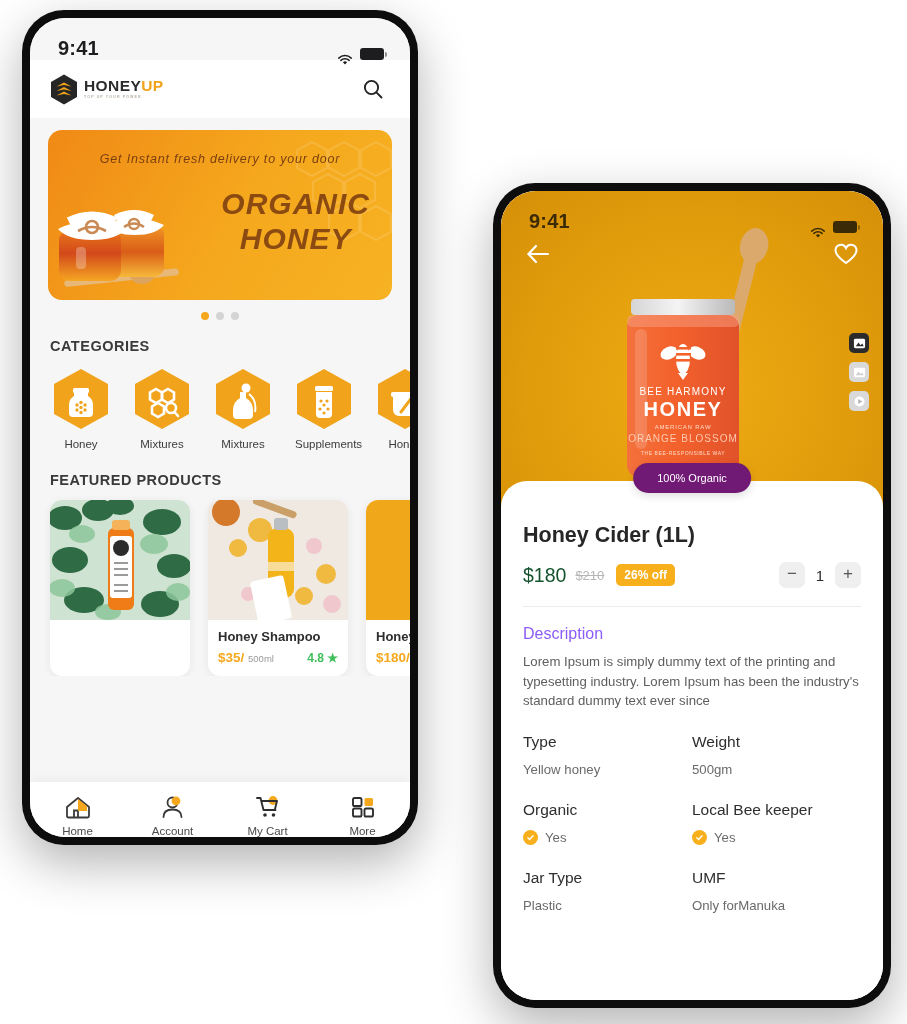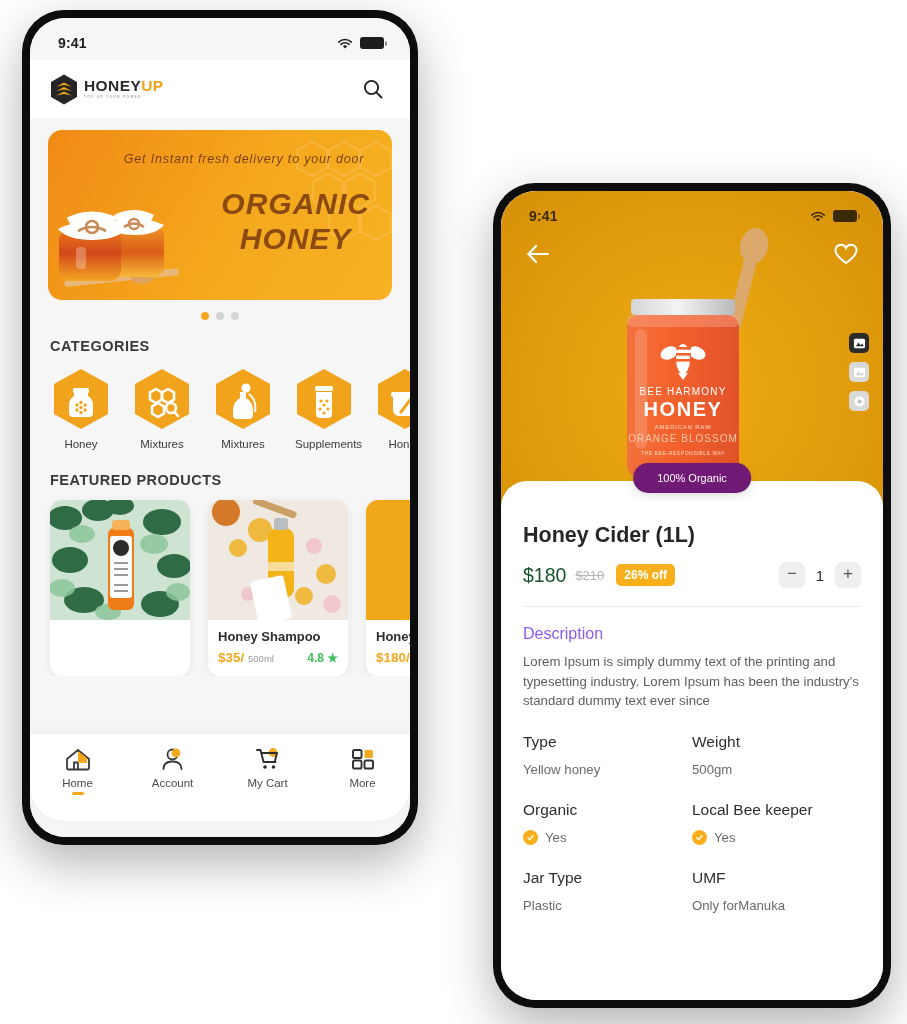--- a/index.html
+++ b/index.html
@@ -24,23 +24,23 @@
     border-radius: 35px;
     overflow: hidden;
     position: relative;
     background: #f7f7f7;
   }
   #phone-home { left: 22px; top: 10px; width: 396px; height: 835px; }
   #phone-detail { left: 493px; top: 183px; width: 398px; height: 825px; }
 
   
   .statusbar {
-    height: 42px; display: flex; align-items: center;
+    height: 42px; display: flex; align-items: flex-end;
     justify-content: space-between; padding: 8px 26px 0 28px;
-    font-size: 14px; font-weight: bold; letter-spacing: .2px;
+    font-size: 20px; font-weight: bold; letter-spacing: .2px;
   }
   .sb-right { display: flex; align-items: center; gap: 7px; }
   .wifi { width: 16px; height: 12px; position: relative; }
   .batt {
     width: 24px; height: 12px; border-radius: 3px; position: relative;
   }
   .batt::after {
     content: ""; position: absolute; right: -3px; top: 3.5px;
     width: 2px; height: 5px; border-radius: 0 2px 2px 0;
     background: currentColor; opacity: .5;
@@ -67,21 +67,21 @@
   .search-btn { width: 22px; height: 22px; cursor: pointer; }
 
   .banner-wrap { padding: 12px 18px 0 18px; }
   .banner {
     height: 170px; border-radius: 14px; position: relative; overflow: hidden;
     background: linear-gradient(120deg, #f08a16 0%, #f5a81d 55%, #f7b223 100%);
   }
   .banner-tagline {
     position: absolute; top: 22px; left: 50%; transform: translateX(-50%);
     white-space: nowrap; font-size: 12.5px; color: #7a3f10;
-    font-style: italic; letter-spacing: .8px; margin-left: 24px;
+    font-style: italic; letter-spacing: .8px;
   }
   .banner-title {
     position: absolute; right: 22px; top: 56px; text-align: center;
     font-size: 30px; font-style: italic; font-weight: bold;
     color: #8a4a12; line-height: 1.18; letter-spacing: 1px;
   }
   .banner-jars { position: absolute; left: 6px; bottom: 0px; width: 150px; height: 125px; }
   .banner-hex-deco { position: absolute; right: 0; top: 0; width: 110px; height: 170px; opacity: .13; }
   .dots { display: flex; gap: 7px; justify-content: center; padding: 12px 0 0 0; }
   .dot { width: 8px; height: 8px; border-radius: 50%; background: #d4d4d4; }
@@ -108,21 +108,21 @@
   }
   .prod-img { height: 120px; position: relative; overflow: hidden; }
   .prod-info { padding: 9px 10px 11px 10px; }
   .prod-name { font-size: 13px; font-weight: bold; color: #2e2e2e; white-space: nowrap; }
   .prod-meta { display: flex; align-items: baseline; justify-content: space-between; margin-top: 6px; }
   .prod-price { font-size: 13.5px; font-weight: bold; color: #f5a81d; white-space: nowrap; }
   .prod-unit { font-size: 9.5px; color: #9a9a9a; font-weight: normal; }
   .prod-rating { font-size: 12px; font-weight: bold; color: #3fbf5a; white-space: nowrap; }
 
   .tabbar {
-    position: absolute; left: 0; right: 0; bottom: 16px; height: 87px;
+    position: absolute; left: 0; right: 0; bottom: 0; height: 55px;
     background: #fff; display: flex; align-items: flex-start;
     padding-top: 12px; border-radius: 0 0 35px 35px;
     box-shadow: 0 -2px 12px rgba(0,0,0,.05);
   }
   .tab { flex: 1; text-align: center; cursor: pointer; }
   .tab-icon { height: 26px; display: flex; align-items: center; justify-content: center; }
   .tab-label { font-size: 11.5px; color: #4a4a4a; margin-top: 5px; }
   .tab-underline {
     width: 12px; height: 2.5px; border-radius: 2px; background: #f5a81d;
     margin: 3px auto 0 auto;

